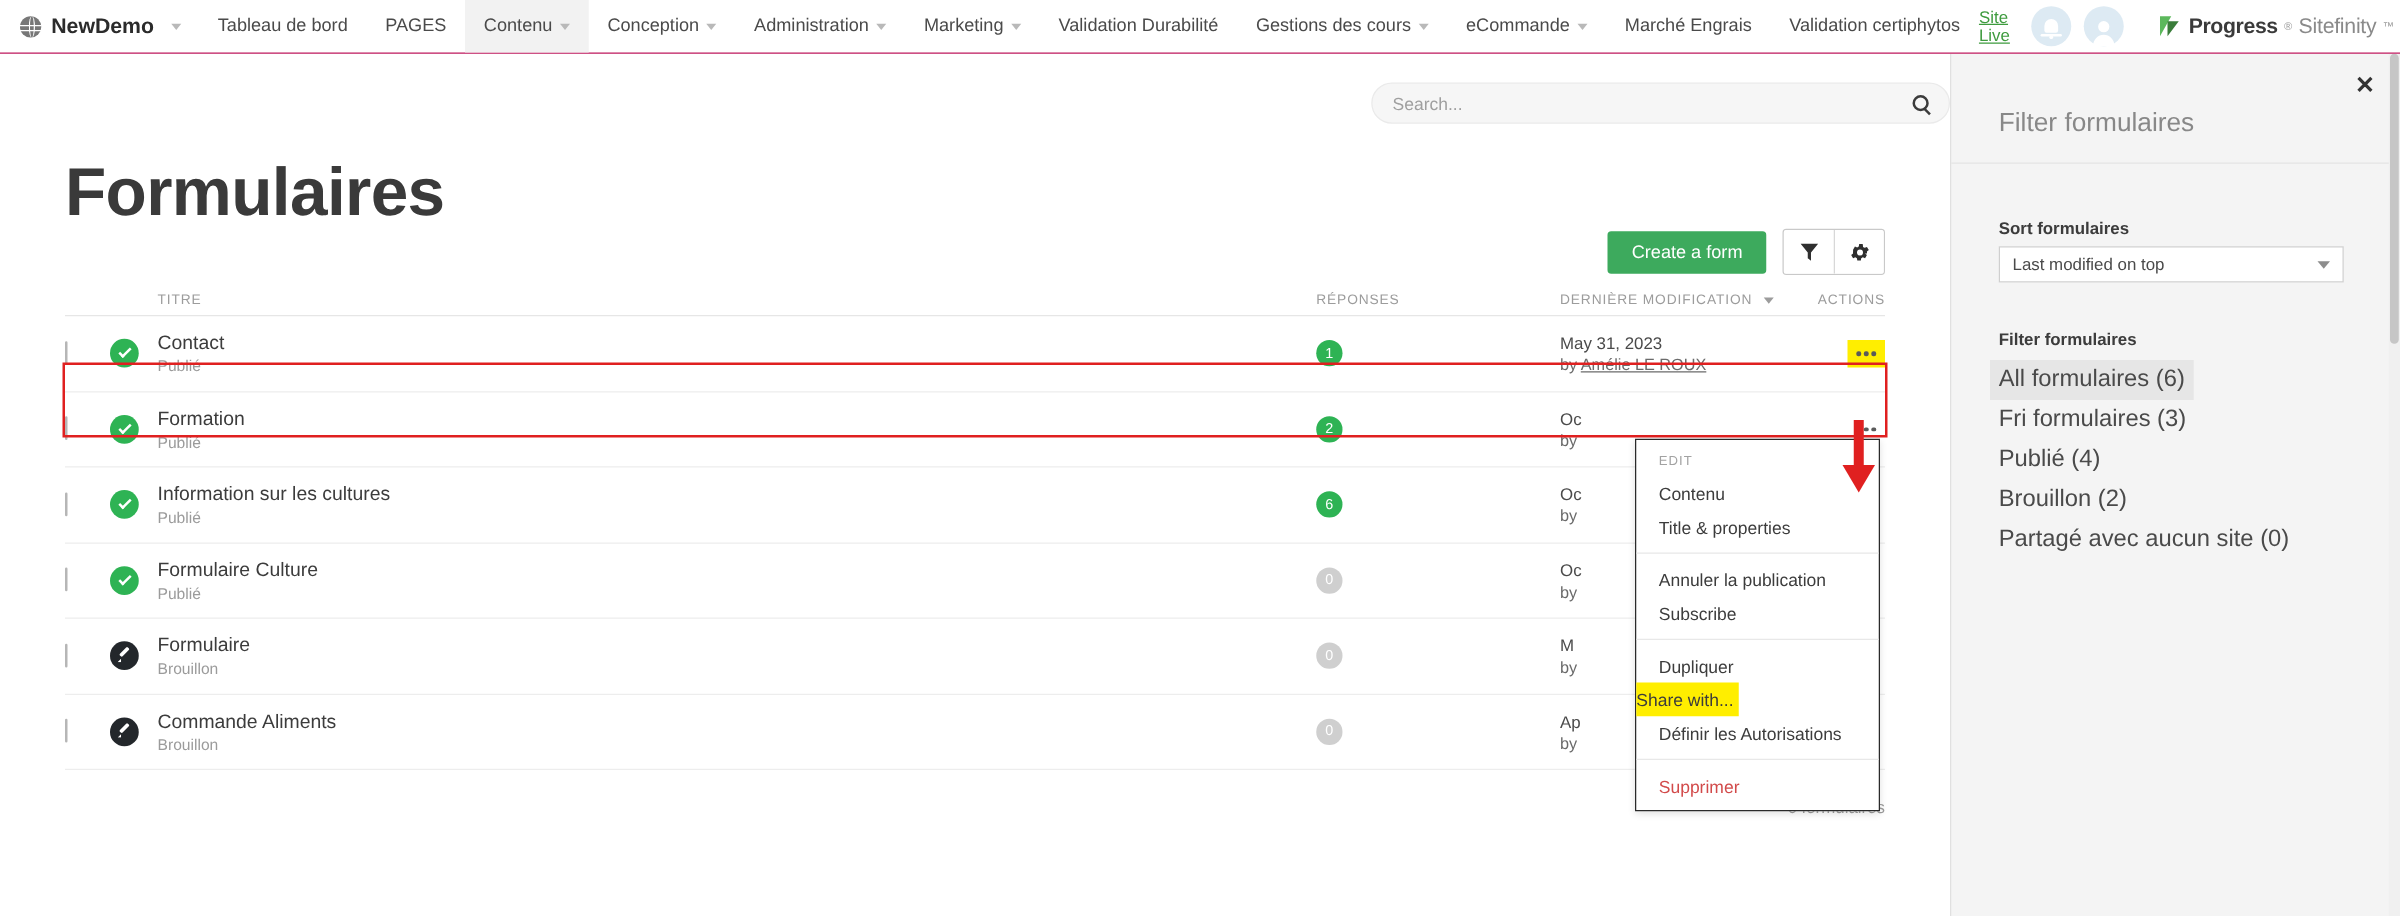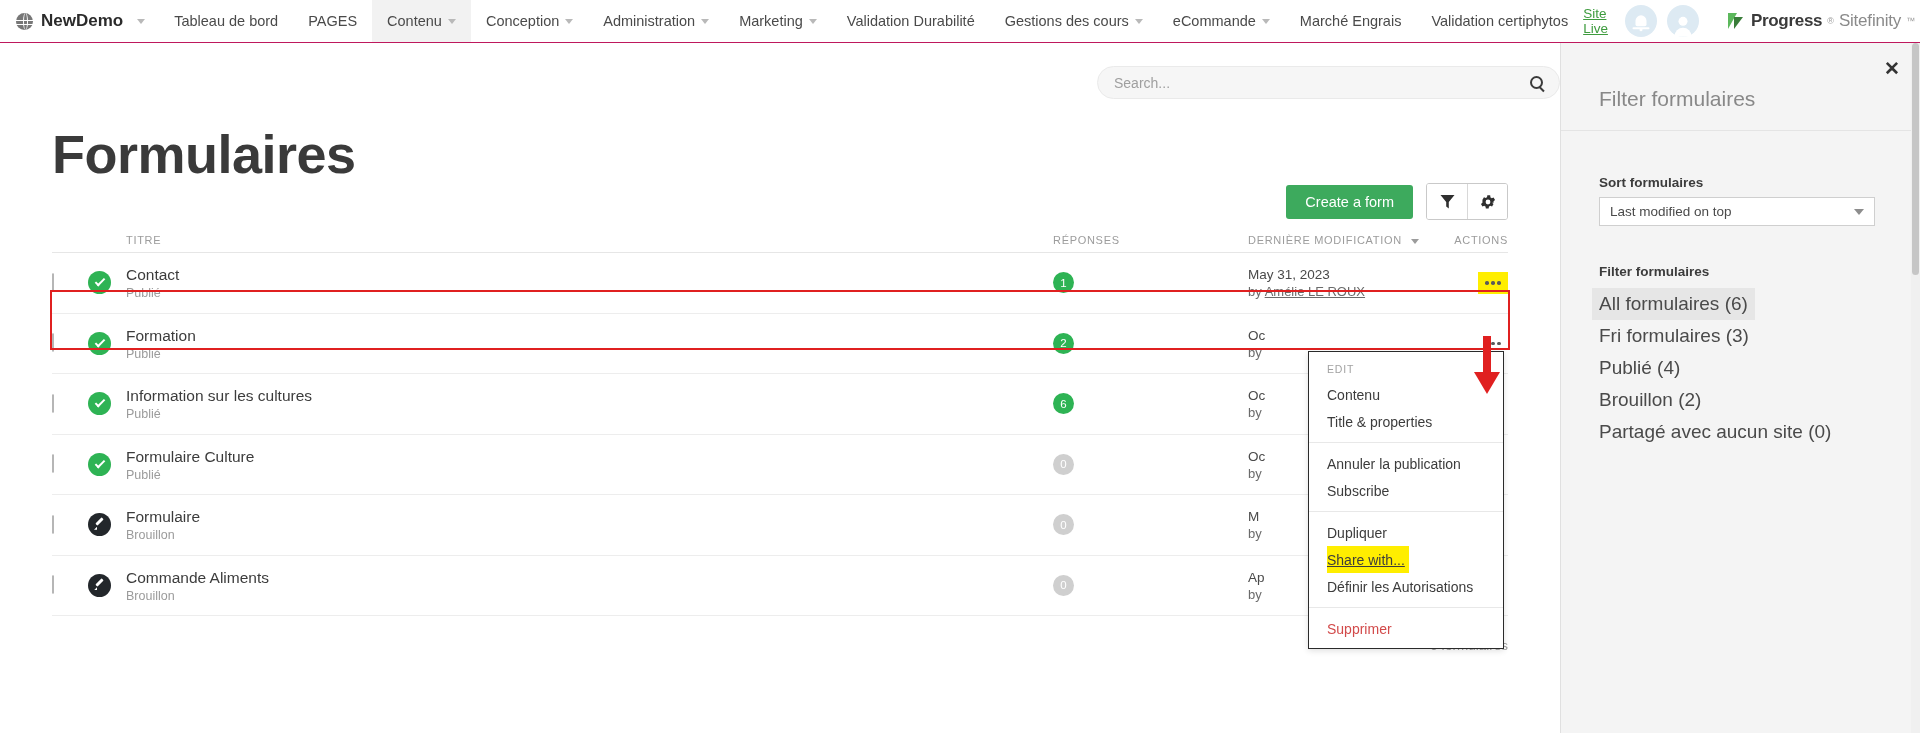--- a/index.html
+++ b/index.html
@@ -271,21 +271,21 @@
     box-shadow: 0 2px 6px rgba(0,0,0,0.12);
   }
   .ctx-section {
     font-size: 10.5px; letter-spacing: 0.8px; color: #a2a2a2;
     padding: 3px 18px 6px 18px;
   }
   .ctx-item {
     font-size: 14px; color: #3c3c3c;
     padding: 5.5px 18px; cursor: pointer; white-space: nowrap;
   }
-  .ctx-item.hl { background: #ffee00; display: inline-block; margin-left: 18px; padding-left: 0; padding-right: 4px; text-decoration: underline; }
+  .ctx-item.hl { background: #ffee00; display: inline-block; padding-left: 0; padding-right: 4px; }
   .ctx-item.danger { color: #d24a4a; }
   .ctx-sep { height: 1px; background: #e8e8e8; margin: 7px 0; }
 
   
   .rightpanel {
     position: absolute; top: 43px; right: 0;
     width: 360px; height: 690px;
     background: #f4f4f4;
     border-left: 1px solid #e0e0e0;
   }

